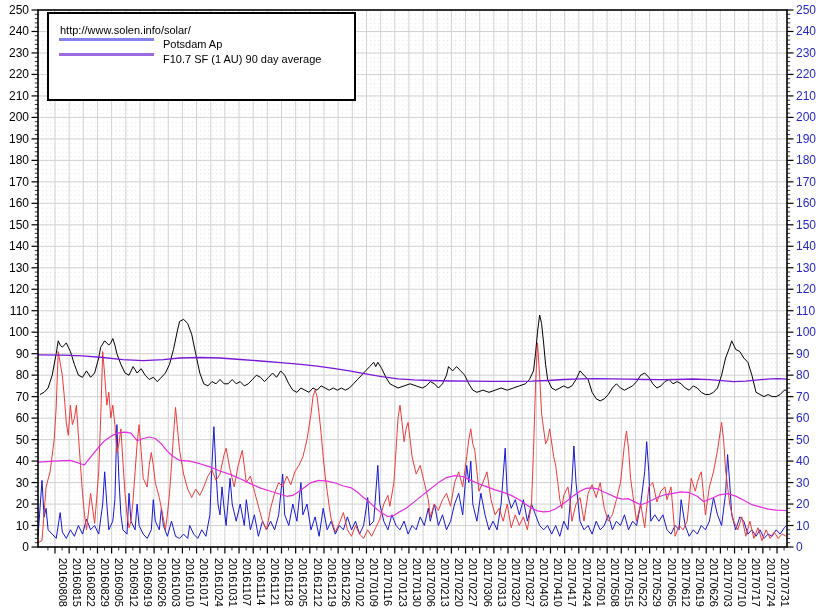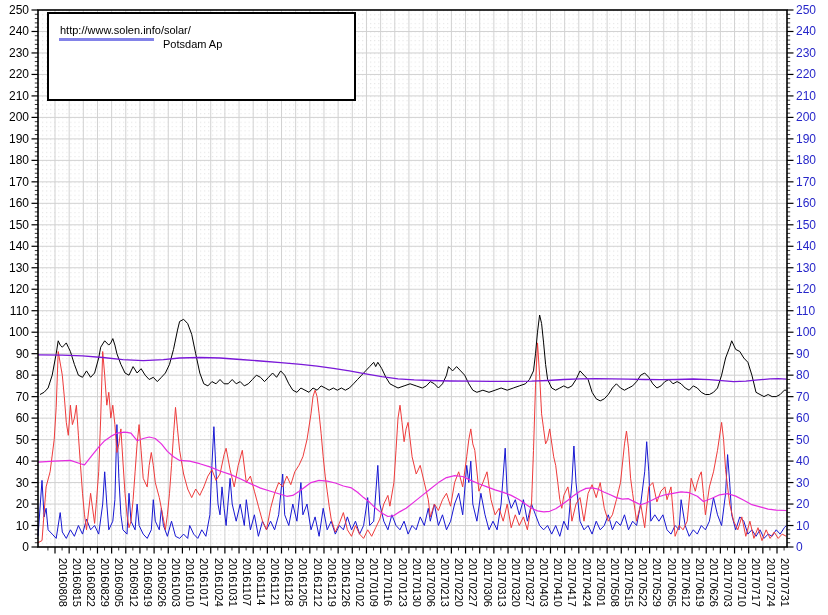--- a/index.html
+++ b/index.html
@@ -578,15 +578,19 @@
         <text x="780.8069999999999" y="558" transform="rotate(90 780.8069999999999 558)" text-anchor="start">20170731</text>
       </g>
     </svg>
   <div class="legend">
     <div class="legend-url">http://www.solen.info/solar/</div>
     <div id="legend-rows">
         <div class="legend-row">
           <span class="legend-swatch" style="background: rgb(130, 130, 232);"></span>
           <span class="legend-label">Potsdam Ap</span>
         </div>
+        <div class="legend-row">
+          <span class="legend-swatch" style="background: rgb(154, 106, 224);"></span>
+          <span class="legend-label">F10.7 SF (1 AU) 90 day average</span>
+        </div>
       </div>
   </div>
 </div>
 
 </body></html>

